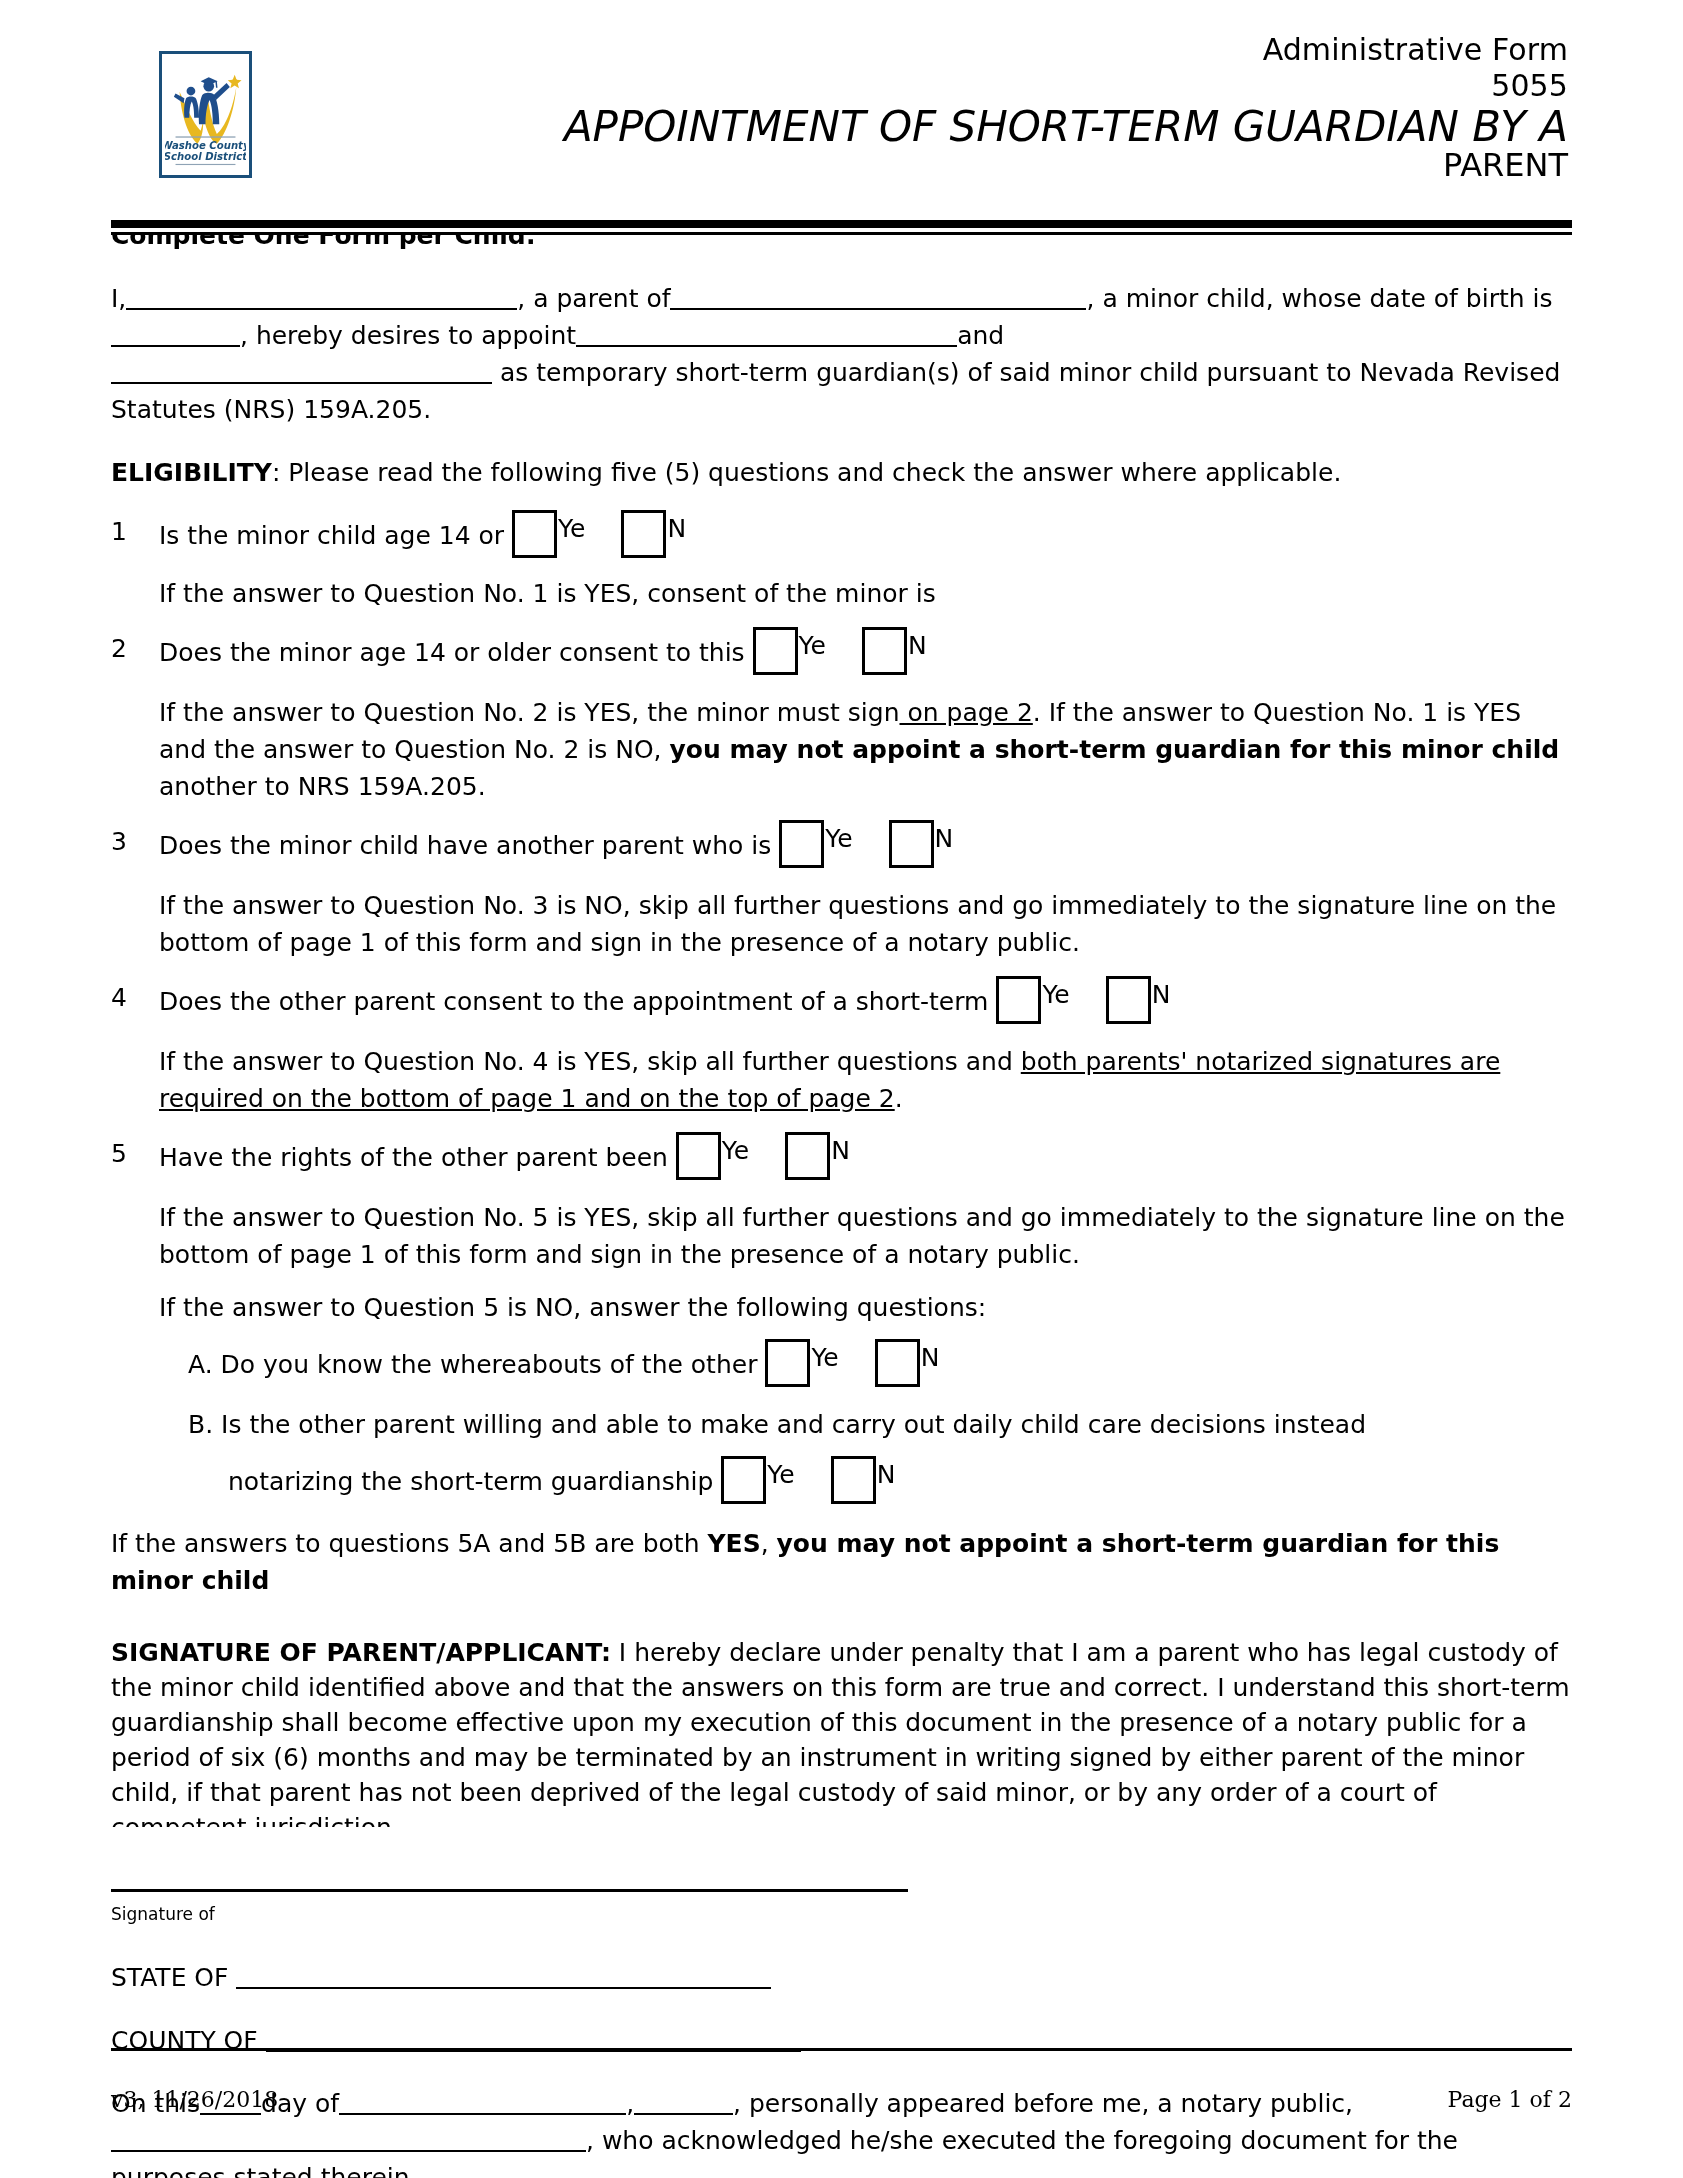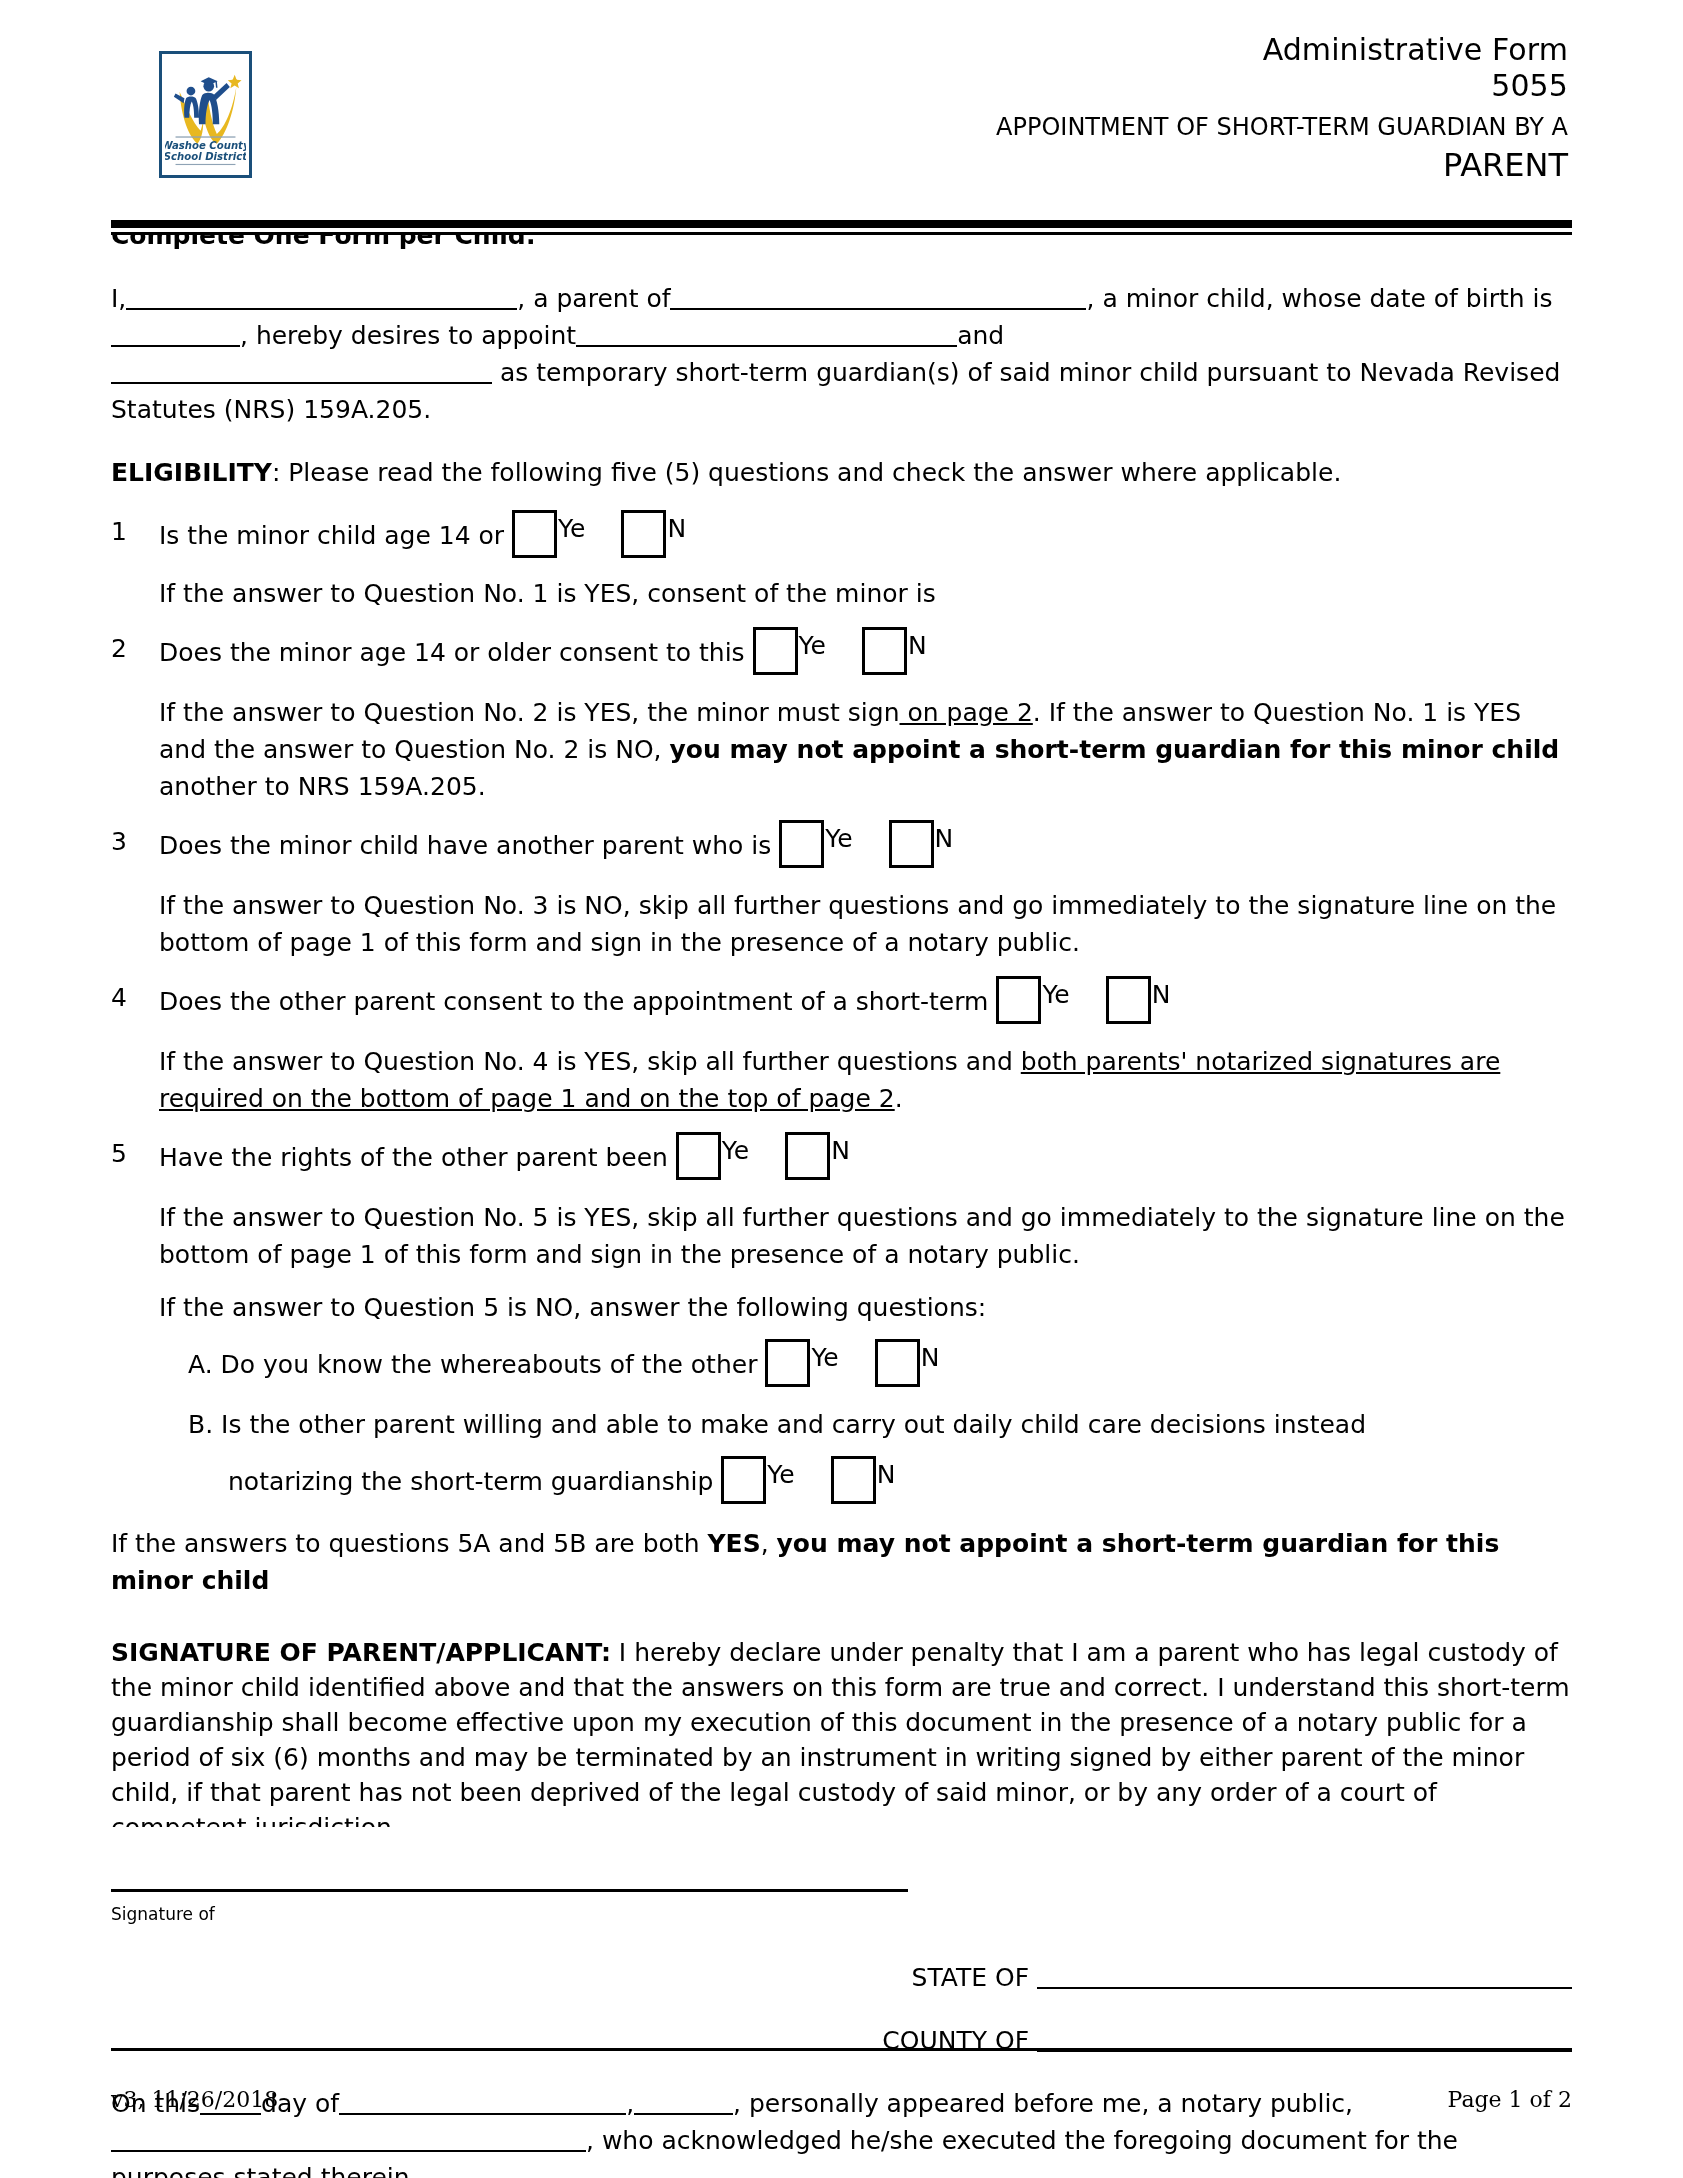--- a/index.html
+++ b/index.html
@@ -52,24 +52,25 @@
   .header-text {
     text-align: right;
     padding-right: 4px;
   }
   .admin-form-line {
     font-size: 30px;
     line-height: 36px;
     letter-spacing: 0.1px;
   }
   .doc-title {
-    font-size: 24px;
+    font-size: 42px;
     line-height: 38px;
     margin-top: 4px;
     white-space: nowrap;
+    font-style: italic;
   }
   .doc-title-second {
     font-size: 32px;
     line-height: 38px;
     position: relative;
     z-index: 0;
   }
   .rule-wrap {
     position: absolute;
     left: 111px;
@@ -209,21 +210,20 @@
   }
   .sig-caption {
     font-size: 17px;
     line-height: 37px;
     margin-top: 4px;
   }
   .state-row, .county-row {
     font-size: 25px;
     line-height: 37px;
     margin-top: 26px;
-    text-align: right;
   }
   .b-state { width: 535px; }
   .b-county { width: 535px; }
 
   .notary-para {
     margin-top: 26px;
     font-size: 25px;
     line-height: 37px;
   }
 

